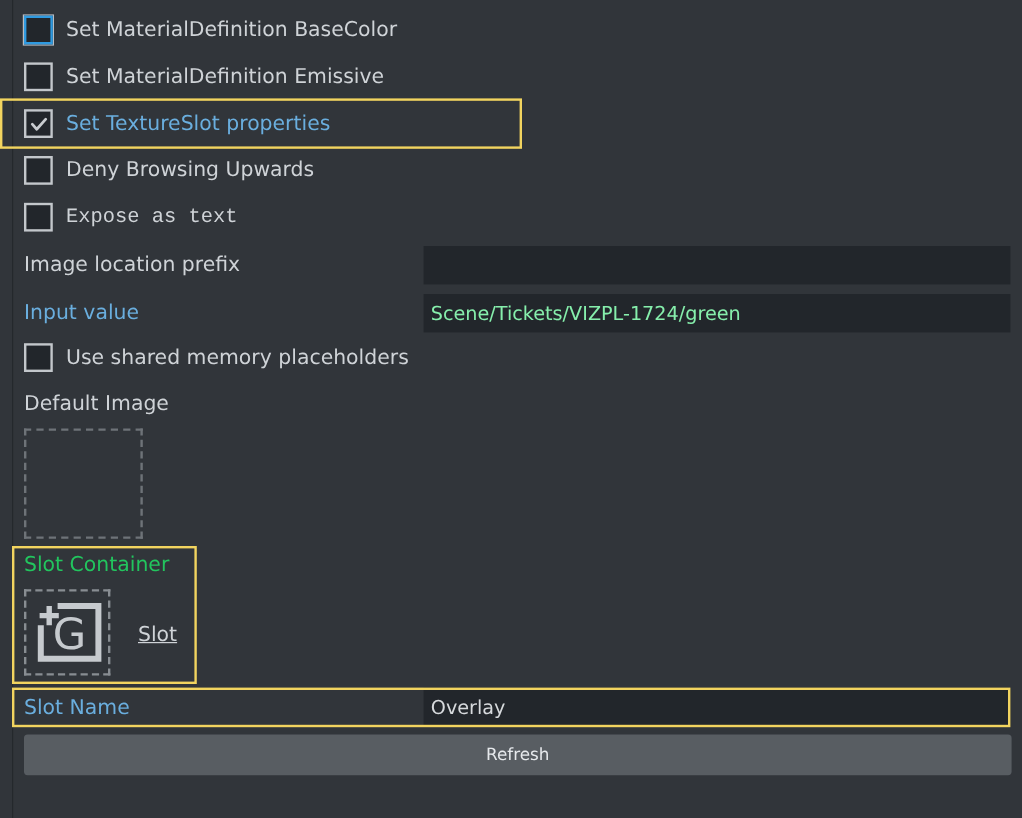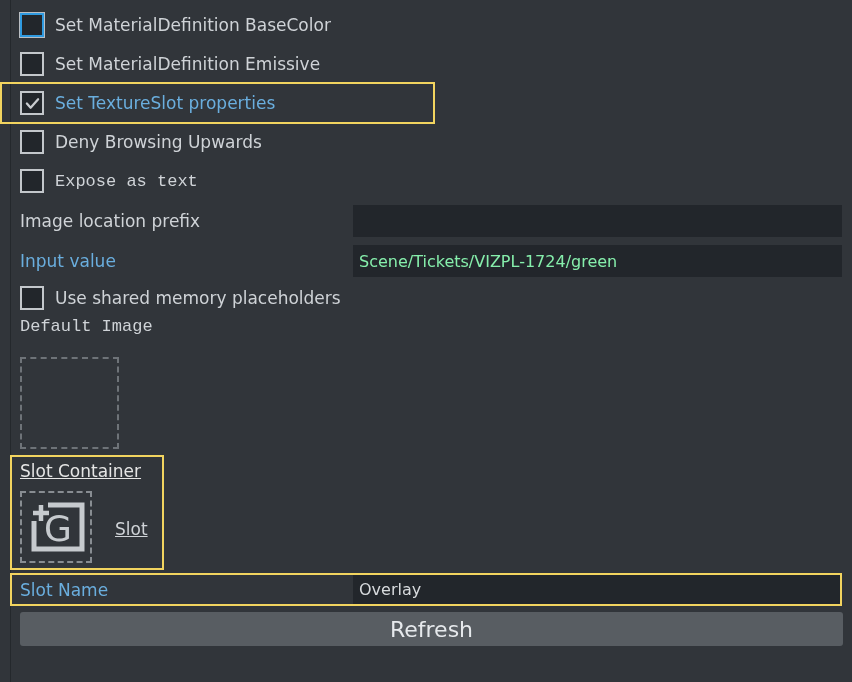--- a/index.html
+++ b/index.html
@@ -101,21 +101,21 @@
     overflow: hidden;
   }
 
   
   .section-label {
     position: absolute;
     left: 20px;
     font-size: 17px;
     color: #cfd3d7;
   }
-  .section-label.accent { color: #e5e5e5; text-decoration: underline; }
+  .section-label.accent { color: #22c55e; }
 
   
   .drop-box {
     position: absolute;
     box-sizing: border-box;
     border: 2px dashed #6e7378;
     background: #31353a;
   }
 
   
@@ -160,21 +160,21 @@
   }
 
   
   .btn {
     position: absolute;
     box-sizing: border-box;
     background: #585d62;
     border: none;
     border-radius: 3px;
     color: #e6e9ec;
-    font-size: 22px;
+    font-size: 14px;
     font-family: "DejaVu Sans", "Liberation Sans", sans-serif;
     display: flex;
     align-items: center;
     justify-content: center;
     cursor: pointer;
   }
 
   .small-slot-label {
     position: absolute;
     font-size: 17px;
@@ -227,21 +227,21 @@
   <div class="row" style="top:242px; height:38px;">
     <span class="field-label accent">Input value</span>
     <span class="field-input">Scene/Tickets/VIZPL-1724/green</span>
   </div>
 
   <div class="row cb-row" style="top:279px;">
     <span class="cb-box"></span>
     <span class="cb-label">Use shared memory placeholders</span>
   </div>
 
-  <div class="section-label" style="top:317px;font-family:Liberation Mono, monospace;">Default Image</div>
+  <div class="section-label" style="top:327px;">Default Image</div>
   <div class="drop-box" style="left:20px; top:357px; width:99px; height:92px;"></div>
 
   <div class="section-label accent" style="top:461px;">Slot Container</div>
 
   <div class="slot-glyph" style="left:20px; top:491px; width:72px; height:72px;">
     <svg width="68" height="68" viewBox="0 0 68 68">
 
       <path d="M26 12 L60 12 L60 56 L12 56 L12 28" fill="none" stroke="#c6cace" stroke-width="5" stroke-linejoin="miter"></path>
 
       <path d="M19 12 L19 28 M11 20 L27 20" fill="none" stroke="#c6cace" stroke-width="4.5" stroke-linecap="butt"></path>

